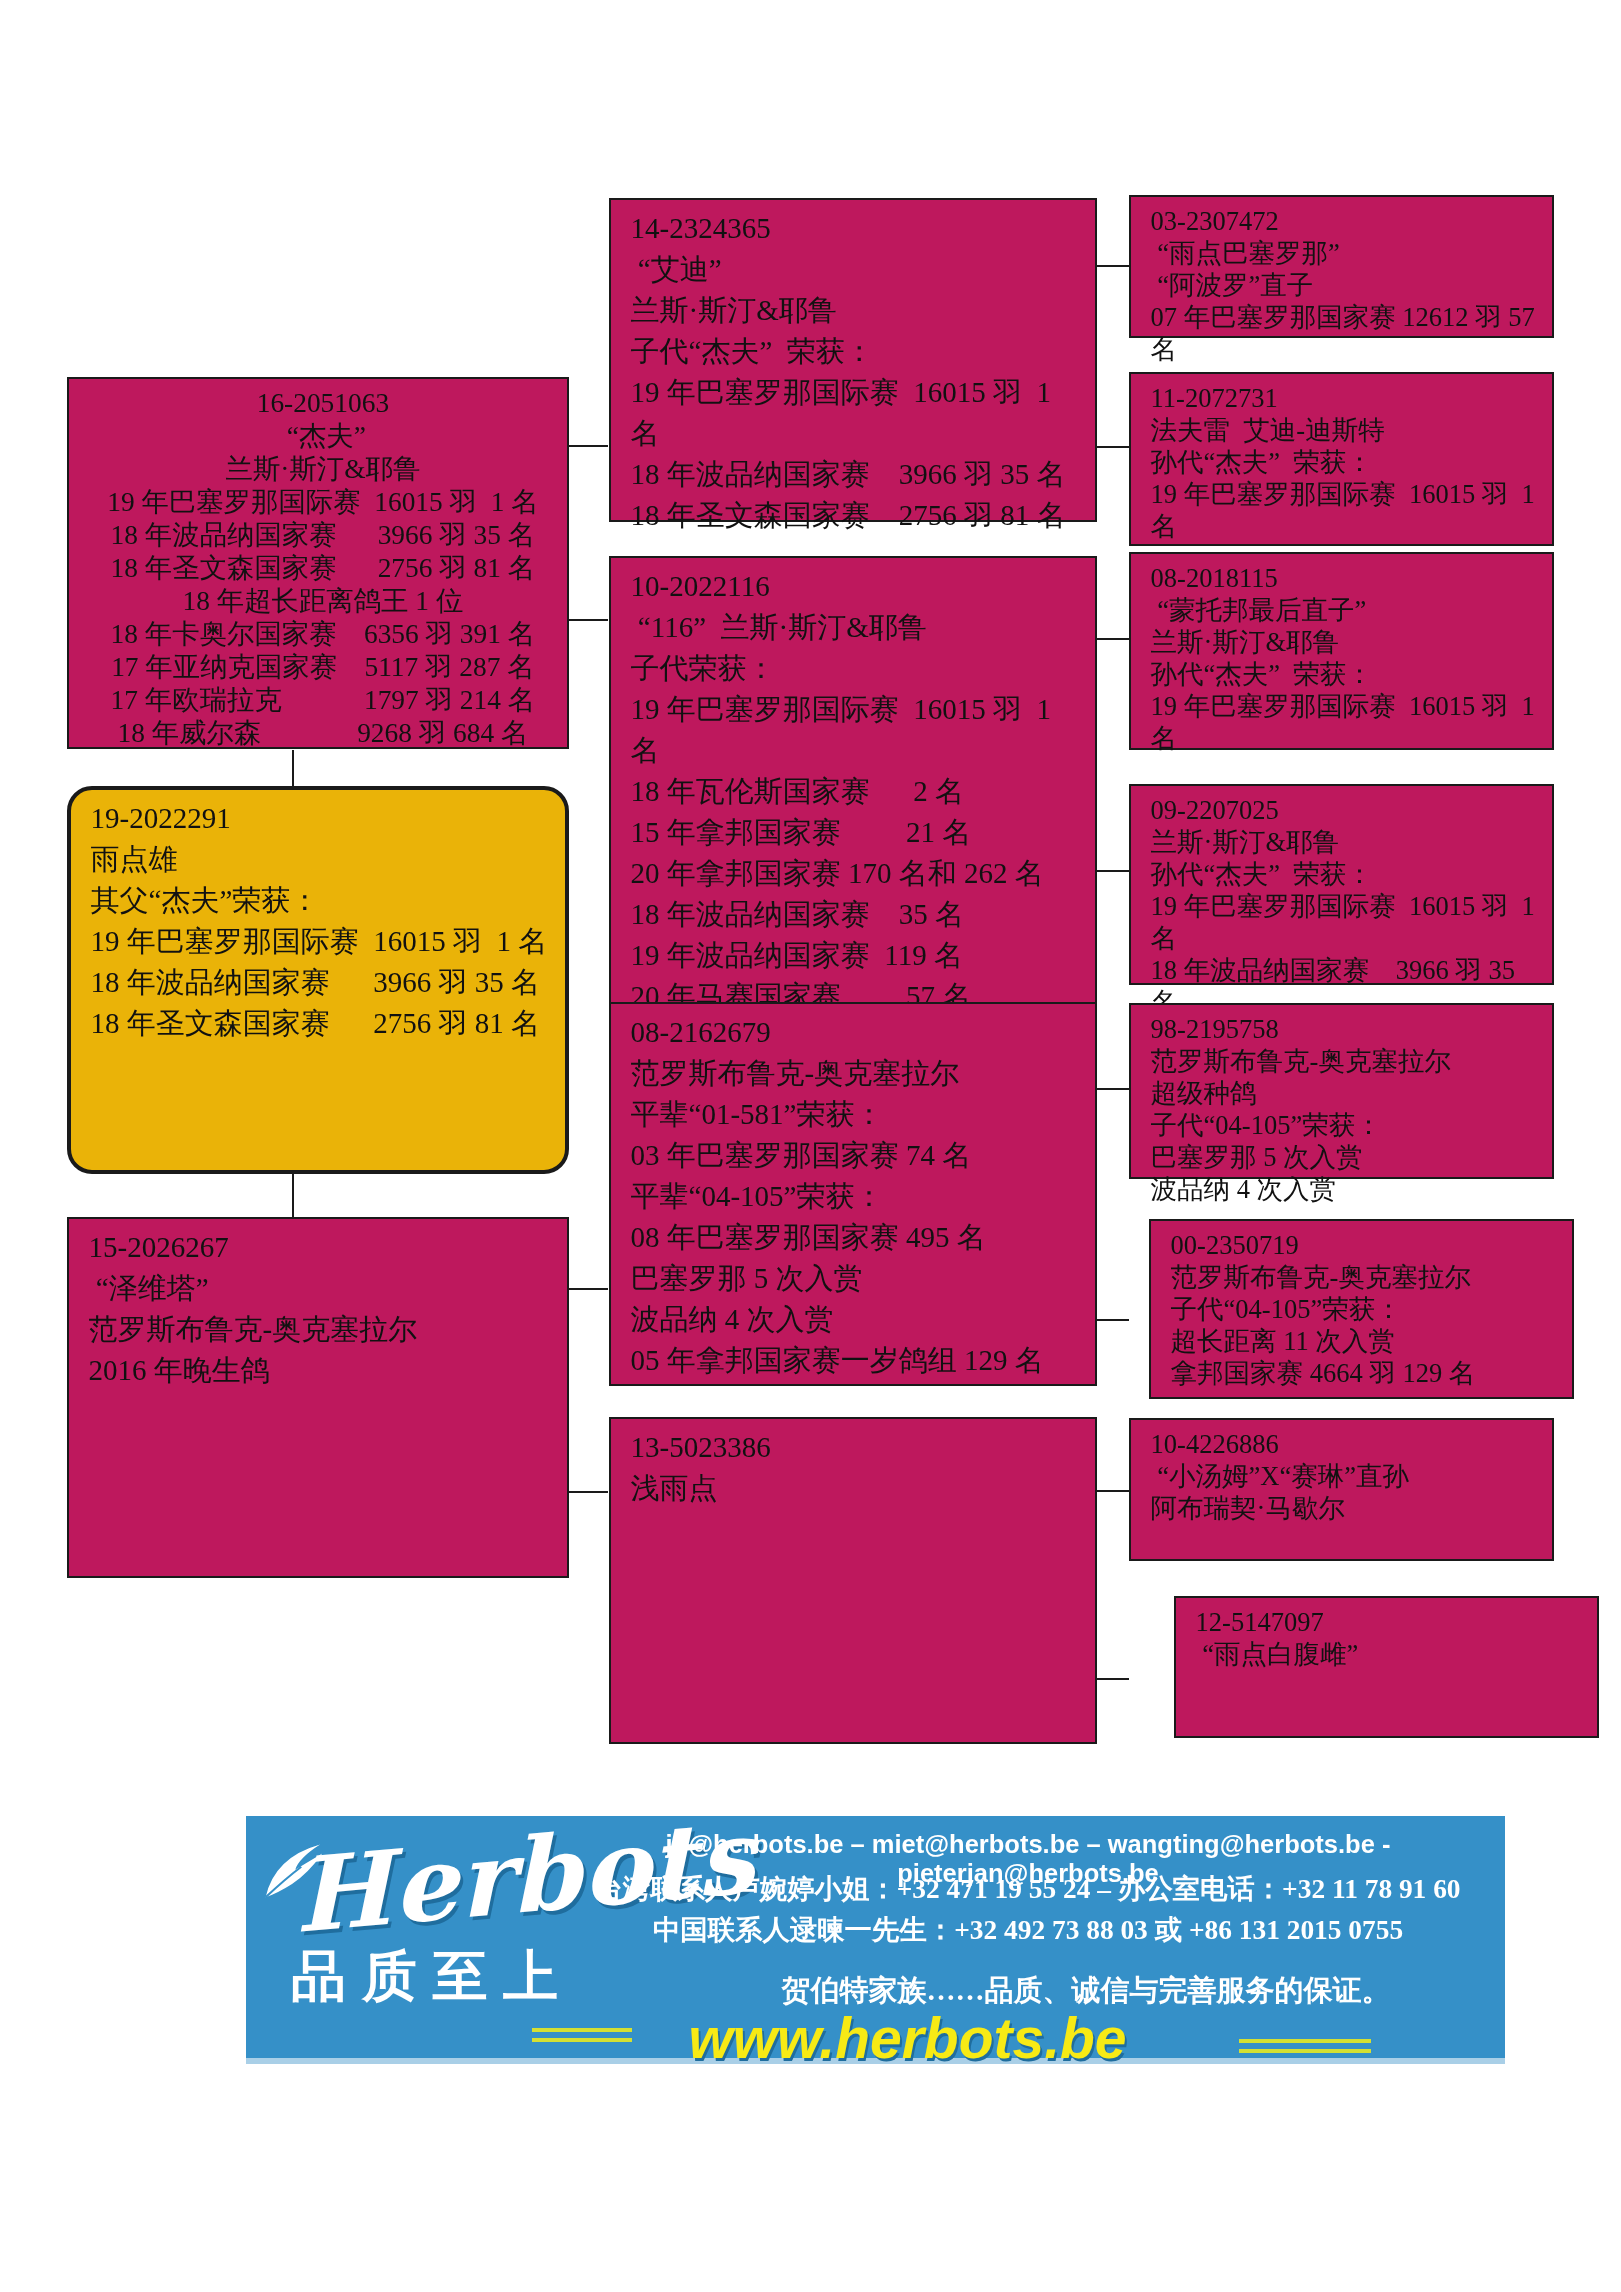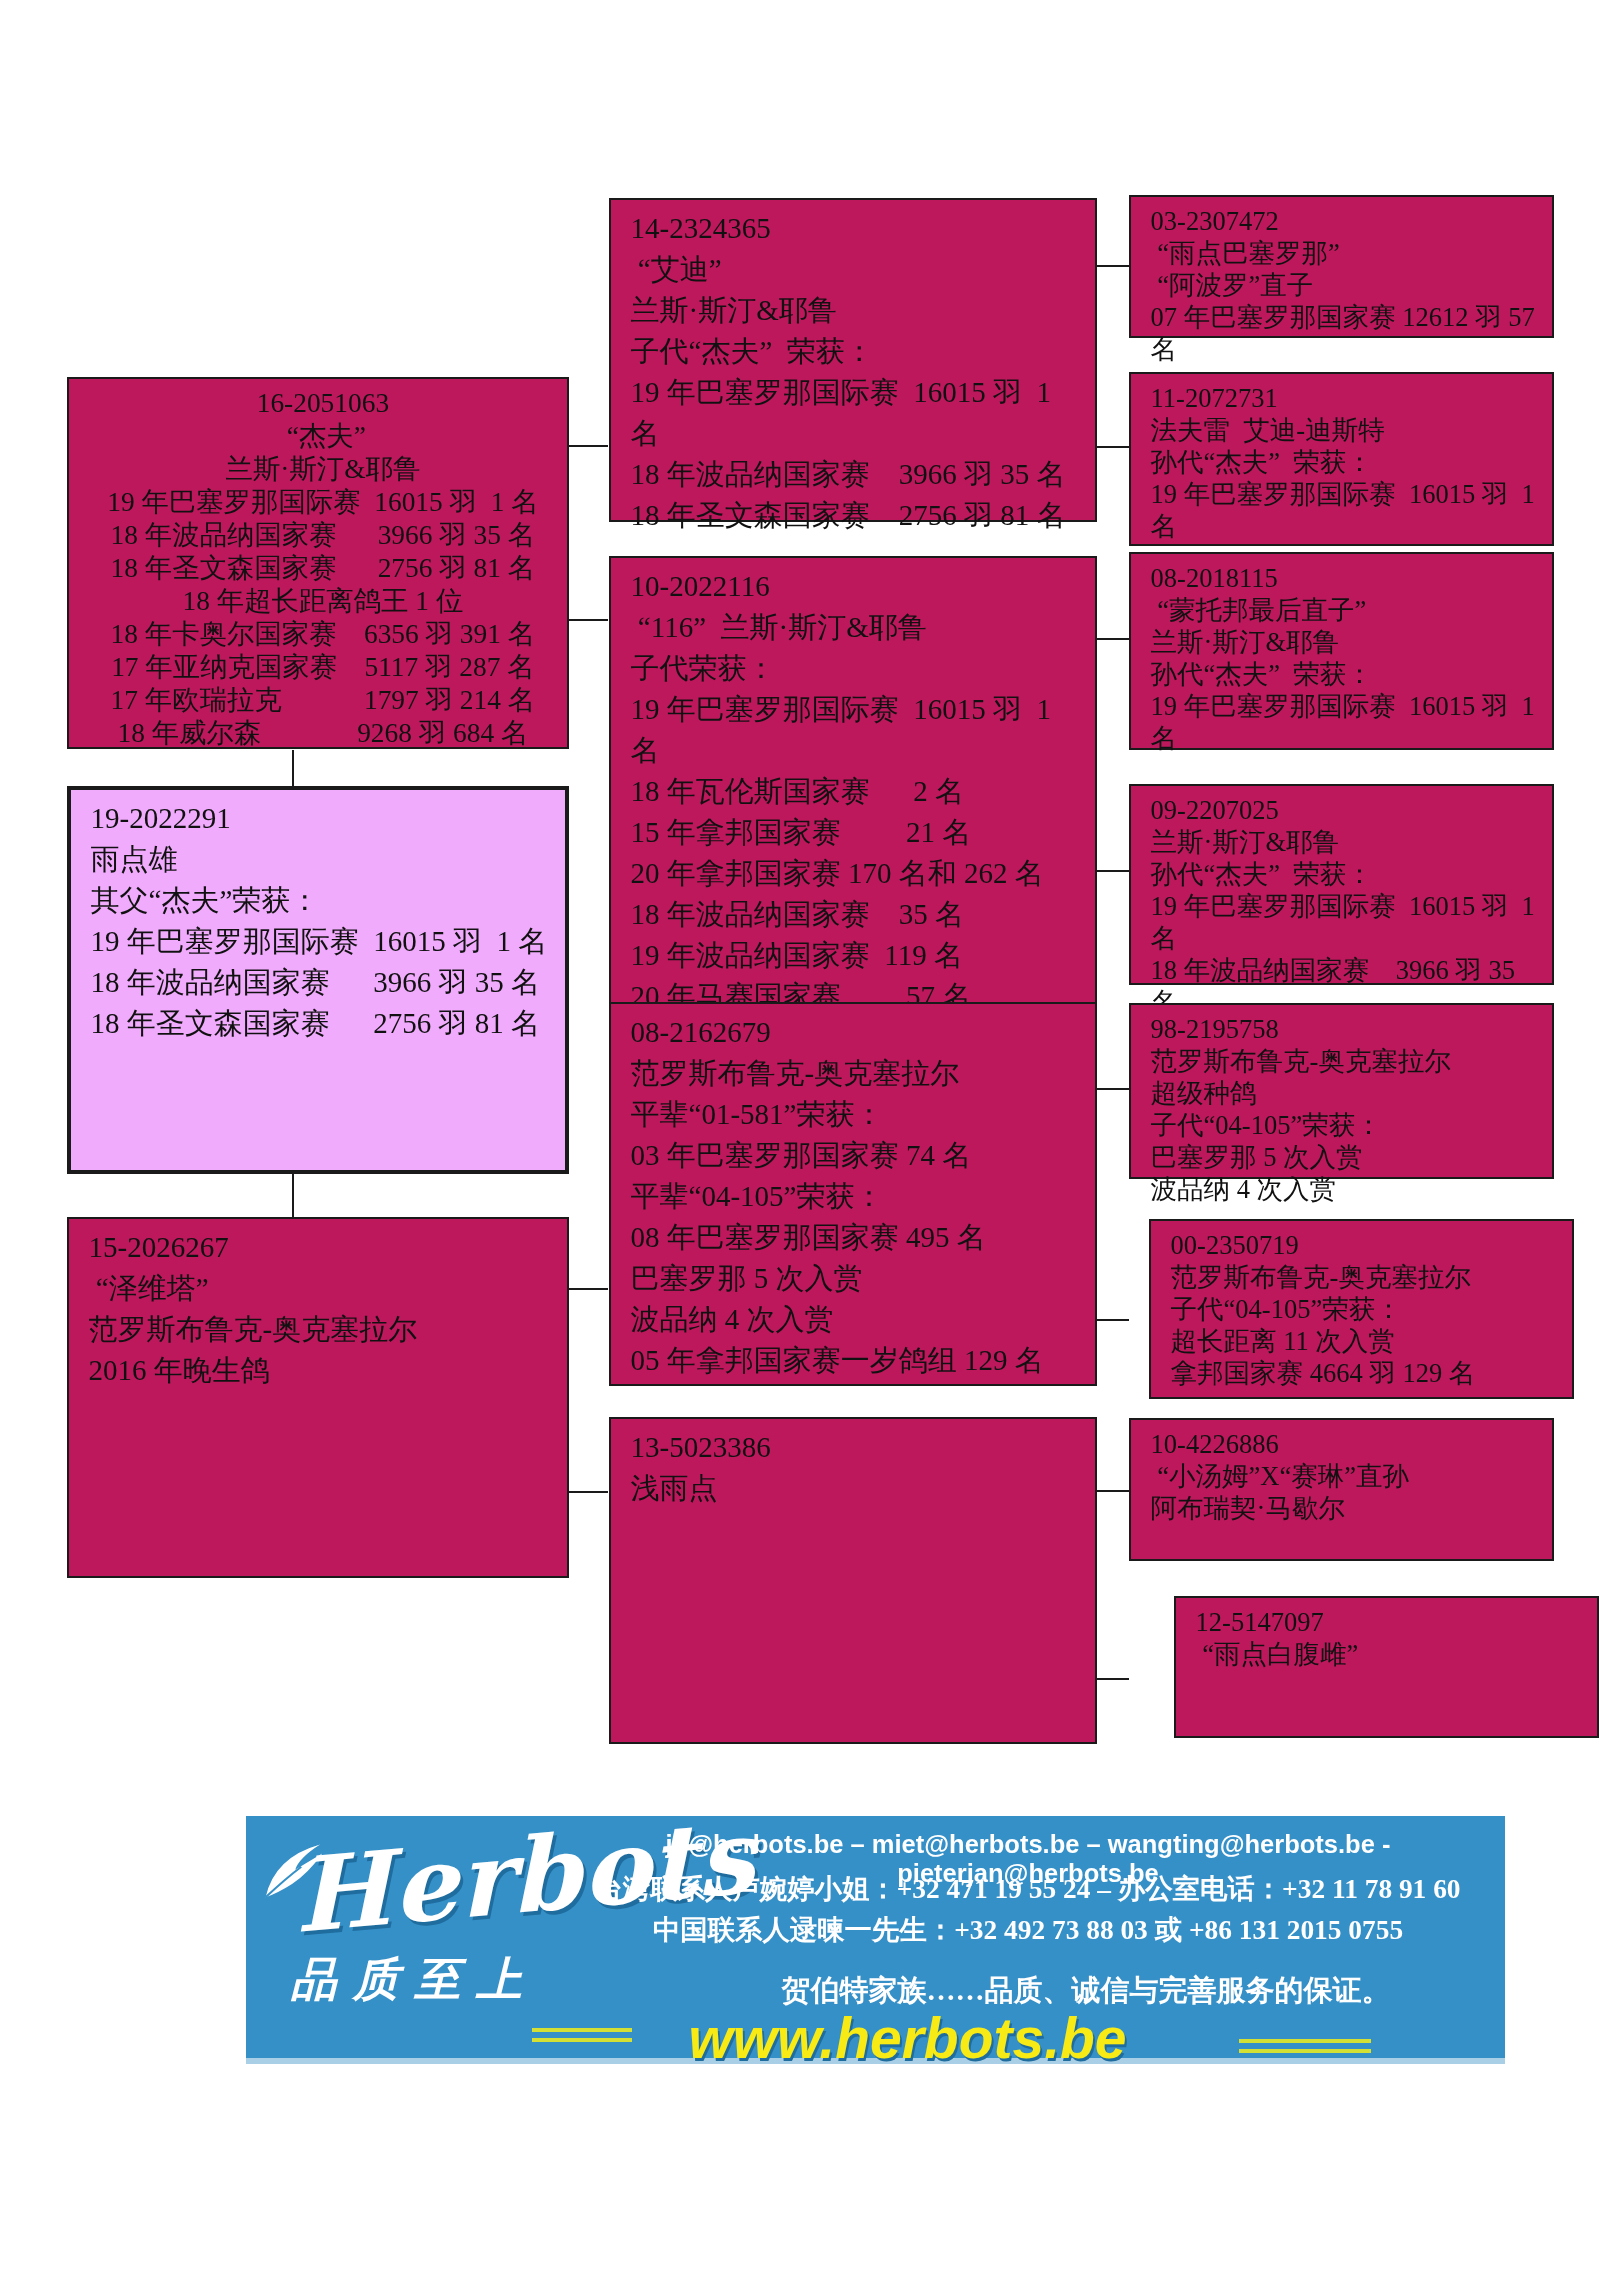--- a/index.html
+++ b/index.html
@@ -1,37 +1,37 @@
 <!DOCTYPE html>
 <html><head>
 <meta charset="utf-8">
 <style>
   html,body{margin:0;padding:0;background:#ffffff;}
   #page{position:relative;width:1621px;height:2293px;background:#ffffff;overflow:hidden;
         font-family:"Liberation Serif","DejaVu Serif",serif;color:#111;}
   .pbox{position:absolute;background:#be185d;border:2px solid #1a1a1a;box-sizing:border-box;
         padding:7.8px 9.8px 5.9px 19.6px;font-size:27.4px;line-height:35px;white-space:pre-wrap;}
-  .pbox.subject{background:#f0abfc;border-width:4.9px;}
+  .pbox.subject{background:#eab308;border-width:4.9px;border-radius:25px;}
   .lh34{line-height:33px;font-size:27.4px;text-align:center;}
   .lh42{line-height:41px;font-size:29px;}
   .lh33{line-height:32px;font-size:26.5px;}
   .conn{position:absolute;background:#1a1a1a;}
   
   #banner{position:absolute;left:246px;top:1816px;width:1259px;height:242px;
           border-bottom:6.9px solid #a9cfe7;box-sizing:content-box;
           font-family:"Liberation Sans","DejaVu Sans",sans-serif;color:#fff;}
   #banner .bg{position:absolute;inset:0;background:#3590c8;}
   .logo-script{position:absolute;left:57px;top:-3.9px;width:529px;
                font-family:"DejaVu Serif","Liberation Serif",serif;
                font-style:italic;font-weight:bold;font-size:102px;color:#ffffff;
                transform:rotate(-5deg) skewX(-6deg);
                text-shadow:2.9px 3.9px 0 #1f6d9e;}
-  .logo-sub{position:absolute;left:45px;top:133px;width:490px;
-            font-size:46px;font-weight:bold;letter-spacing:15.7px;color:#ffffff;
-            font-family:"Liberation Sans","DejaVu Sans",sans-serif;font-style:italic;}
+  .logo-sub{position:absolute;left:45px;top:124px;width:490px;
+            font-size:55px;font-weight:bold;letter-spacing:15.7px;color:#ffffff;
+            font-family:"Liberation Sans","DejaVu Sans",sans-serif;}
   .feather{position:absolute;left:11.8px;top:29px;width:84px;height:55px;transform:rotate(-14deg);}
   .btext{position:absolute;left:304px;width:956px;text-align:center;font-weight:bold;}
   .b-emails{top:13.7px;font-size:25.5px;}
   .b-tw{top:55px;font-size:27.4px;font-family:"Liberation Serif","DejaVu Serif",serif;}
   .b-cn{top:96px;font-size:27.4px;font-family:"Liberation Serif","DejaVu Serif",serif;}
   .b-slogan{top:155px;left:421px;width:838px;font-size:29px;font-family:"Liberation Serif","DejaVu Serif",serif;}
   .b-site{position:absolute;left:431px;top:189px;width:461px;text-align:center;
           font-size:57px;font-weight:bold;font-style:italic;color:#f7ea15;
           text-shadow:2px 2.9px 0 #1f6d9e;}
   .dbl{position:absolute;height:5.9px;border-top:4.9px solid #d4e033;border-bottom:4.9px solid #d4e033;box-sizing:content-box;}

